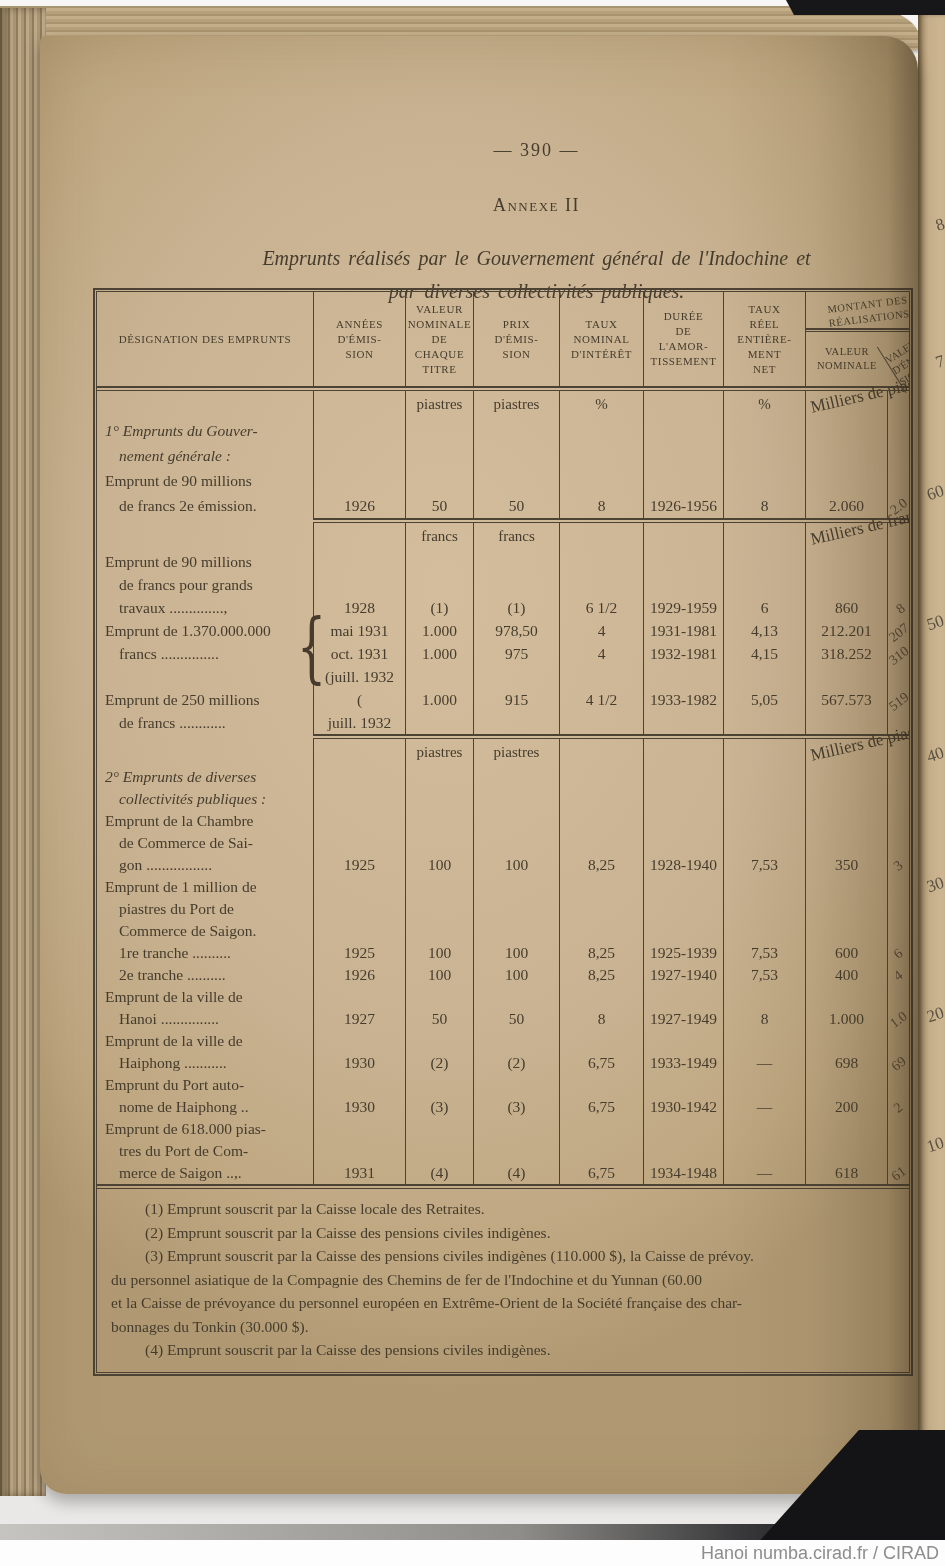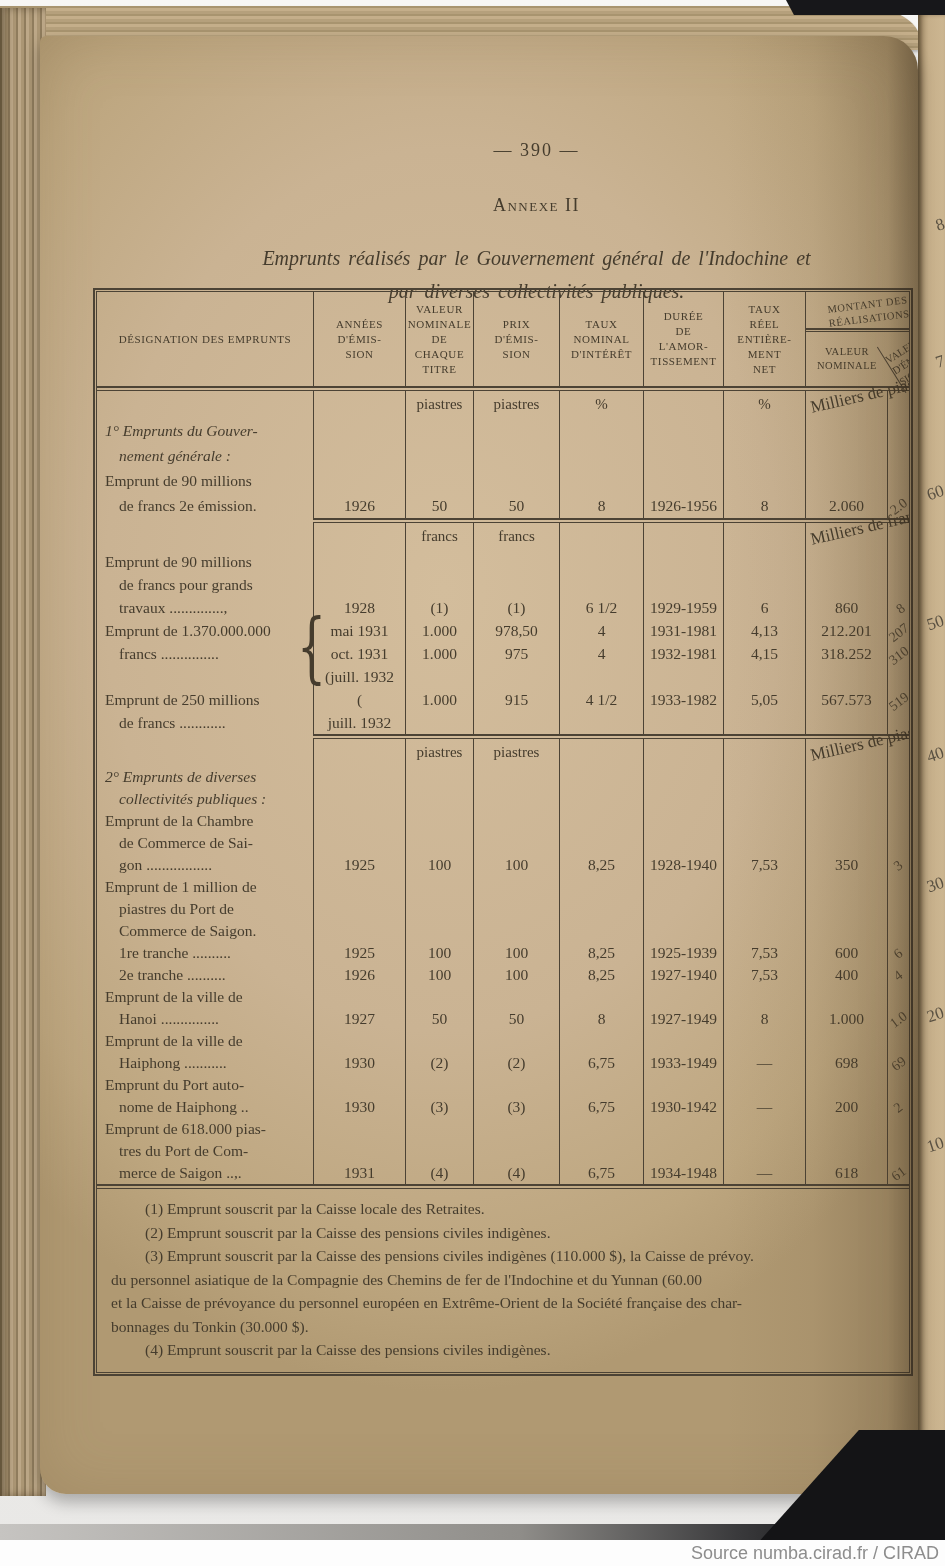--- a/index.html
+++ b/index.html
@@ -497,16 +497,16 @@
     </div>
 
     <div class="curl"></div>
   </div>
 
   <div class="black-tr"></div>
   <div class="bottom-shadow"></div>
   <div class="black-br"></div>
 
   <div class="footer-bar">
-    <span>Source numba.cirad.fr / CIRAD</span>
+    <span>Hanoi numba.cirad.fr / CIRAD</span>
   </div>
 
 </div>
 
 </body></html>

